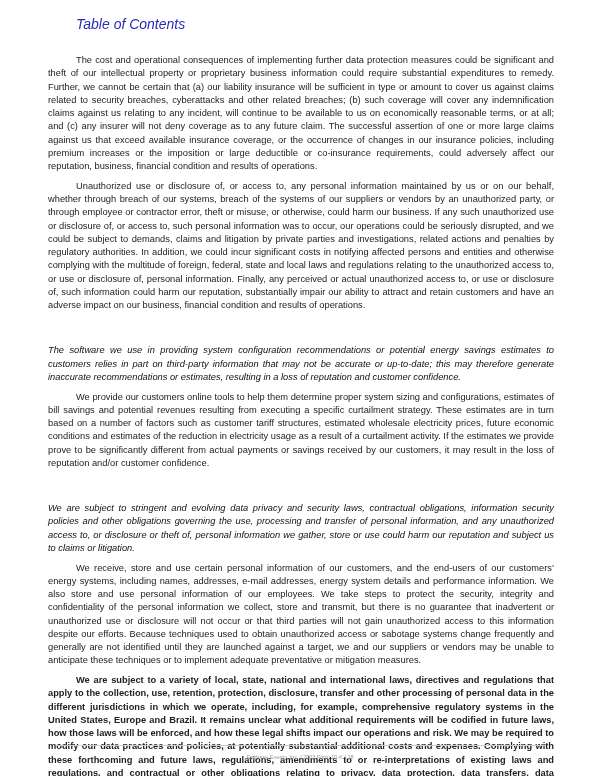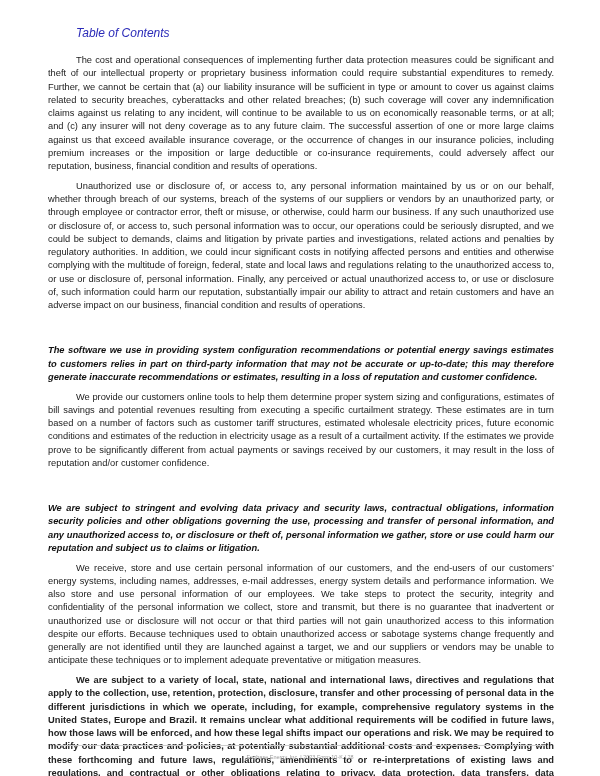--- a/index.html
+++ b/index.html
@@ -1,28 +1,28 @@
 <!DOCTYPE html>
 <html><head>
   <meta charset="utf-8">
   <style>
     html, body { margin: 0; padding: 0; background: #ffffff; }
     body { width: 600px; height: 776px; position: relative; overflow: hidden; }
     .toc {
-      position: absolute; left: 76px; top: 26px;
+      position: absolute; left: 76px; top: 16px;
       font-family: "Liberation Sans", sans-serif; font-style: italic;
-      font-size: 12px; color: #2b2bb8; text-decoration: none;
+      font-size: 14px; color: #2b2bb8; text-decoration: none;
     }
     .content {
       position: absolute; left: 48px; top: 54px; width: 506px;
       font-family: "Liberation Sans", sans-serif; font-size: 9.3px;
       line-height: 13.25px; color: #222222;
     }
     .content p { margin: 0 0 6.5px 0; text-align: justify; text-indent: 28px; }
-    .content p.heading { text-indent: 0; font-weight: bold; font-style: italic; color: #111; margin-top: 32px; }
+    .content p.heading { text-indent: 0; font-weight: normal; font-style: italic; color: #111; margin-top: 32px; }
     .content p.last { text-align-last: justify; font-weight: bold; }
     .rule {
       position: absolute; left: 56px; top: 745px; width: 490px; height: 0;
       border-top: 1px solid #cccccc;
     }
     .footer {
       position: absolute; left: 0; top: 754px; width: 600px; text-align: center;
       font-family: "Liberation Sans", sans-serif; font-size: 5.5px; color: #999999;
     }
   </style>

